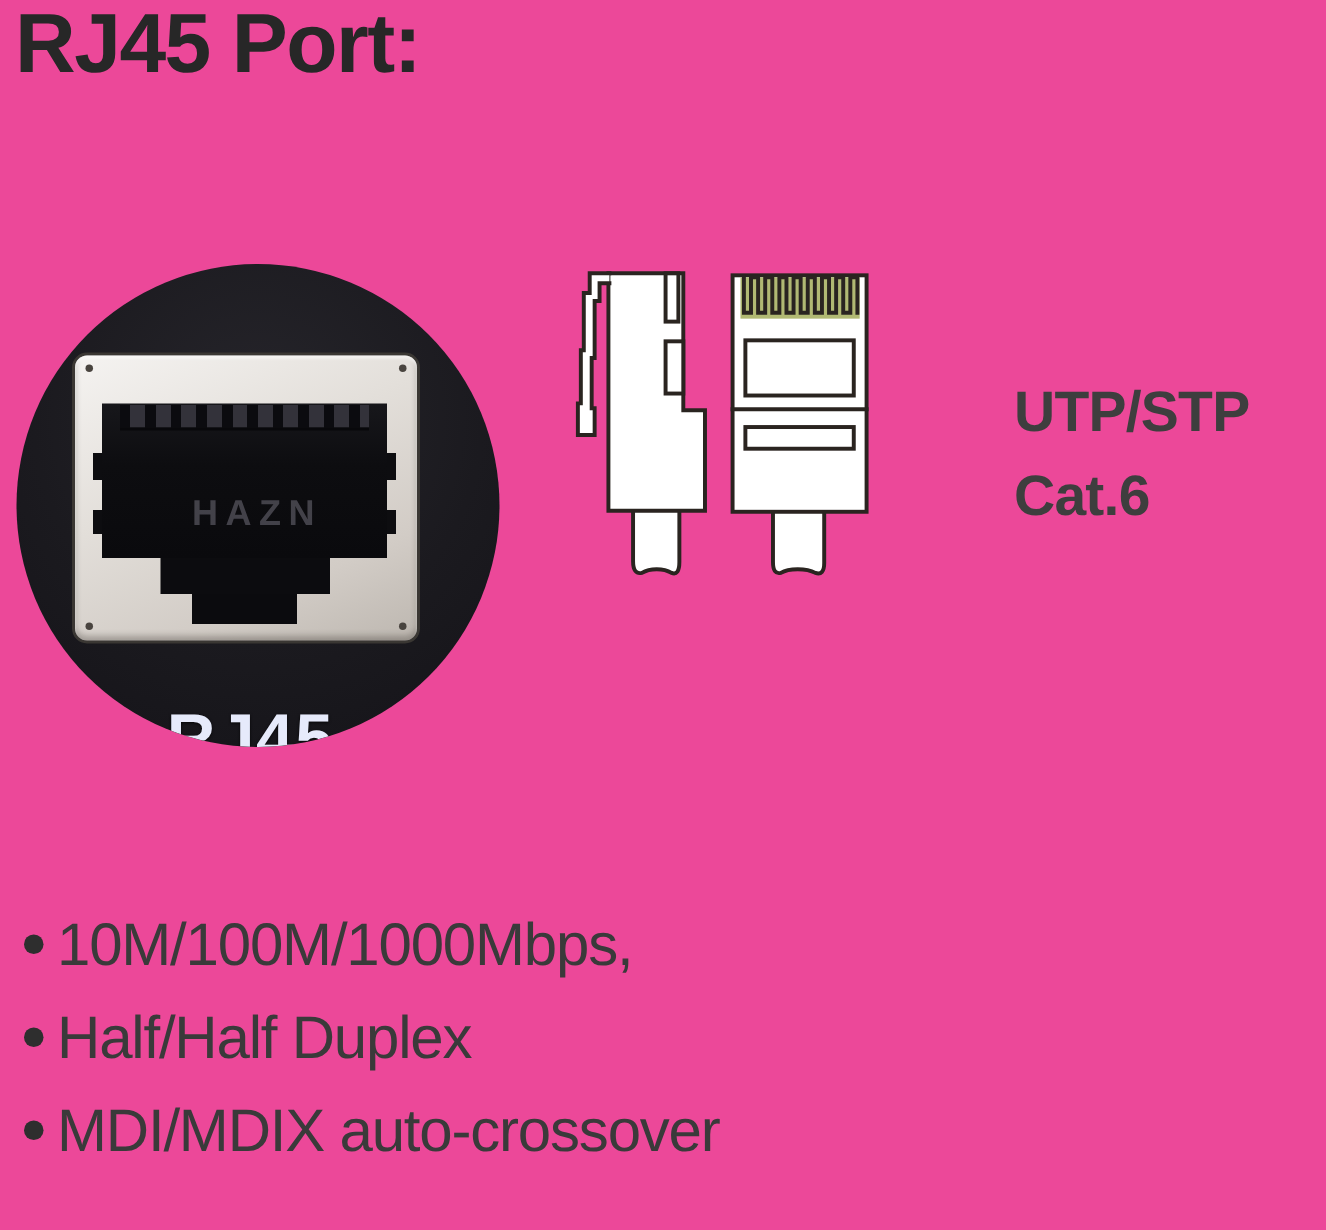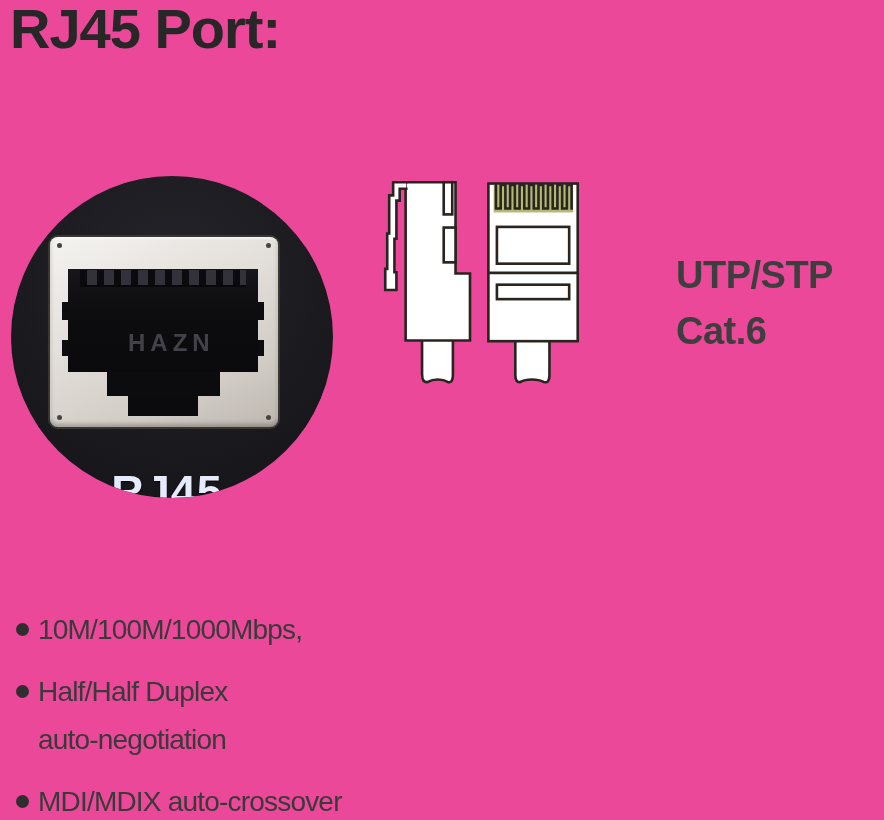--- a/index.html
+++ b/index.html
@@ -83,21 +83,21 @@
   
   .features {
     position: absolute; left: 16px; top: 606px; width: 530px;
     list-style: none; color: #3a3a3a;
   }
   .features li { display: flex; margin-bottom: 14px; }
   .bullet-dot {
     flex: 0 0 13px; width: 13px; height: 13px; border-radius: 50%;
     background: #2e2e2e; margin: 17px 9px 0 0;
   }
-  .feature-lines { font-size: 28px; line-height: 48px; letter-spacing: -0.8px; }
+  .feature-lines { font-size: 40px; line-height: 48px; letter-spacing: -0.8px; }
   .feature-lines span { display: block; }
 </style>
 </head>
 <body>
 
 <div class="stage">
 
   <div class="page-title">RJ45 Port:</div>
 
   <div class="photo-circle">
@@ -164,21 +164,20 @@
     <li>
       <span class="bullet-dot"></span>
       <div class="feature-lines">
         <span>10M/100M/1000Mbps,</span>
       </div>
     </li>
     <li>
       <span class="bullet-dot"></span>
       <div class="feature-lines">
         <span>Half/Half Duplex</span>
-        <span>auto-negotiation</span>
       </div>
     </li>
     <li style="margin-top:10px;">
       <span class="bullet-dot"></span>
       <div class="feature-lines">
         <span>MDI/MDIX auto-crossover</span>
       </div>
     </li>
   </ul>
 

